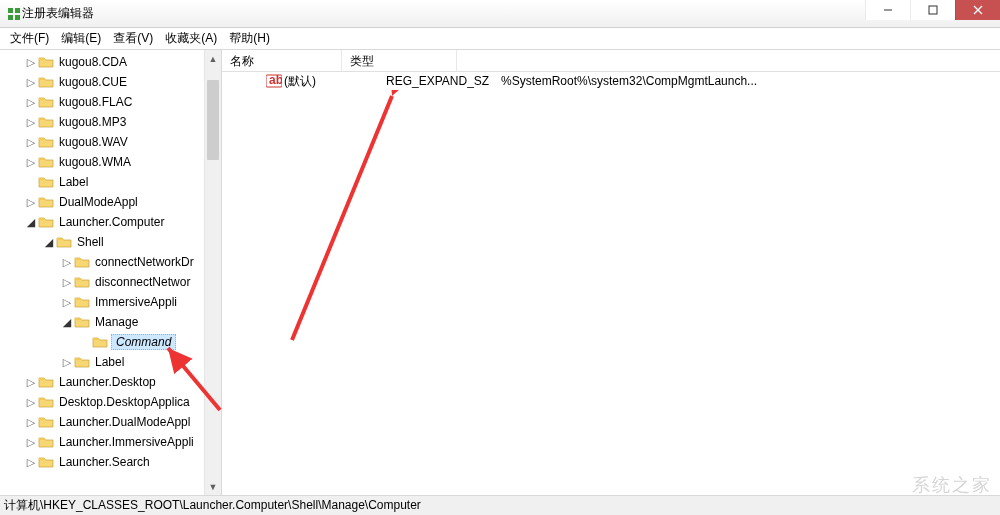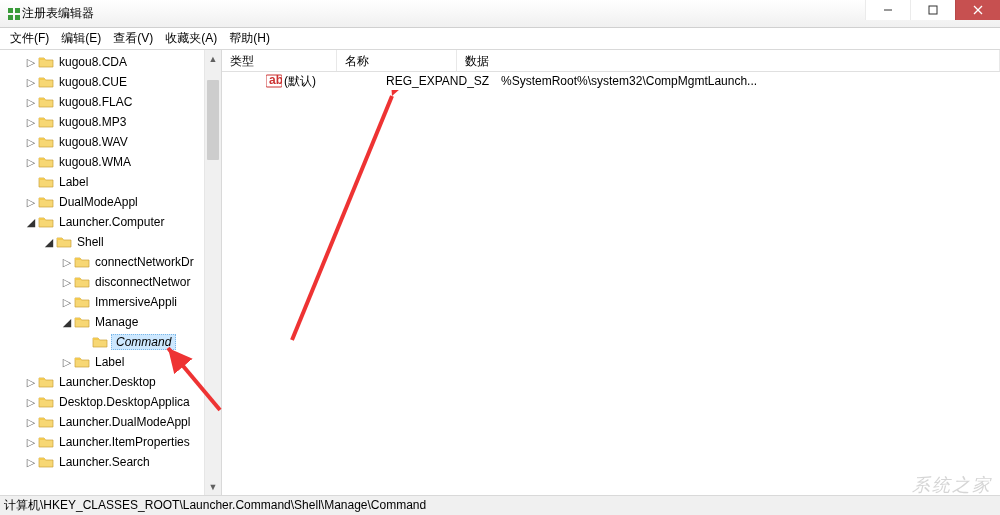--- a/index.html
+++ b/index.html
@@ -40,21 +40,21 @@
 .col-data { flex: 1; }
 .listbody { flex: 1; position: relative; }
 .listrow { display: flex; height: 18px; align-items: center; }
 .listrow .cell { padding: 0 8px; white-space: nowrap; overflow: hidden; }
 .val-icon { width: 16px; height: 14px; margin-right: 2px; flex-shrink: 0; }
 
 .statusbar { height: 20px; border-top: 1px solid #d9d9d9; background: #f0f0f0; display: flex; align-items: center; padding: 0 4px; font-size: 12px; }
 
 .arrow-annot { position: absolute; pointer-events: none; }
 
-.watermark { position: absolute; right: 8px; bottom: 18px; opacity: 0.35; font-size: 18px; color: #888; letter-spacing: 2px; font-style: italic; }
+.watermark { position: absolute; right: 8px; bottom: 18px; opacity: 0.35; font-size: 18px; color: #888; letter-spacing: 2px; }
 </style>
 </head>
 <body>
 
 <div class="titlebar">
   <svg class="app-icon" viewBox="0 0 16 16">
     <rect x="2" y="2" width="5" height="5" fill="#3a9b3a"></rect>
     <rect x="9" y="2" width="5" height="5" fill="#3a9b3a"></rect>
     <rect x="2" y="9" width="5" height="5" fill="#3a9b3a"></rect>
     <rect x="9" y="9" width="5" height="5" fill="#3a9b3a"></rect>
@@ -263,44 +263,43 @@
           </svg>
           <span class="lbl">Launcher.DualModeAppl</span>
         </div>
         <div class="tree-row">
           <span class="sp" style="width: 24px;"></span>
           <span class="tw">▷</span>
           <svg class="folder-icon" viewBox="0 0 16 14">
             <path d="M1 3 L6 3 L7.5 5 L15 5 L15 12 L1 12 Z" fill="#f7d774" stroke="#caa23a" stroke-width="0.7"></path>
             <path d="M1 3 L6 3 L7.5 5 L1 5 Z" fill="#f3c94e"></path>
           </svg>
-          <span class="lbl">Launcher.ItemProperties</span>
+          <span class="lbl">Launcher.ImmersiveAppli</span>
         </div>
         <div class="tree-row">
           <span class="sp" style="width: 24px;"></span>
           <span class="tw">▷</span>
           <svg class="folder-icon" viewBox="0 0 16 14">
             <path d="M1 3 L6 3 L7.5 5 L15 5 L15 12 L1 12 Z" fill="#f7d774" stroke="#caa23a" stroke-width="0.7"></path>
             <path d="M1 3 L6 3 L7.5 5 L1 5 Z" fill="#f3c94e"></path>
           </svg>
           <span class="lbl">Launcher.Search</span>
         </div>
       </div>
     <div class="vlist">
       <div class="arr">▲</div>
       <div class="thumb"></div>
       <div class="arr dn">▼</div>
     </div>
   </div>
 
   <div class="listwrap">
     <div class="listhdr">
+      <div class="col col-name">名称</div>
       <div class="col col-type">类型</div>
-      <div class="col col-name">名称</div>
-      <div class="col col-data">数据</div>
     </div>
     <div class="listbody">
       <div class="listrow">
         <div class="cell col-name" style="display:flex;align-items:center;margin-left:36px;">
           <svg class="val-icon" viewBox="0 0 16 14">
             <rect x="0" y="1" width="16" height="12" rx="1" fill="#fff" stroke="#c33" stroke-width="1"></rect>
             <text x="3" y="10" font-size="8" fill="#c33" font-weight="bold">ab</text>
           </svg>
           <span>(默认)</span>
         </div>
@@ -314,21 +313,21 @@
               <path d="M0,0 L6,3 L0,6 Z" fill="#e33"></path>
             </marker>
           </defs>
         <line x1="110" y1="6" x2="10" y2="250" stroke="#e33" stroke-width="4" marker-start="url(#ah1)"></line>
       </svg>
     </div>
   </div>
 </div>
 
 <div class="statusbar">
-  <span>计算机\HKEY_CLASSES_ROOT\Launcher.Command\Shell\Manage\Command</span>
+  <span>计算机\HKEY_CLASSES_ROOT\Launcher.Computer\Shell\Manage\Computer</span>
 </div>
 
 <svg class="arrow-annot" style="position:absolute; left:150px; top:340px; width:90px; height:80px;">
   <defs>
       <marker id="ah2" markerWidth="8" markerHeight="8" refX="6" refY="3" orient="auto">
         <path d="M0,0 L6,3 L0,6 Z" fill="#e33"></path>
       </marker>
     </defs>
   <line x1="70" y1="70" x2="18" y2="8" stroke="#e33" stroke-width="4" marker-end="url(#ah2)"></line>
 </svg>

